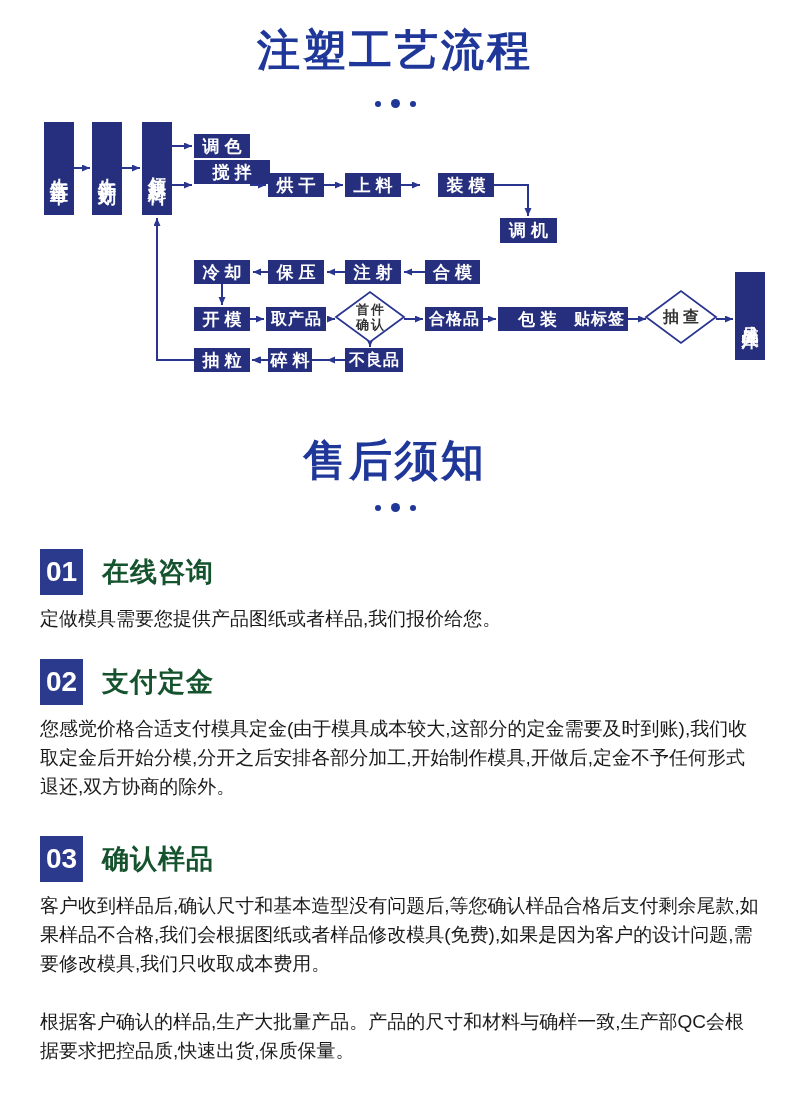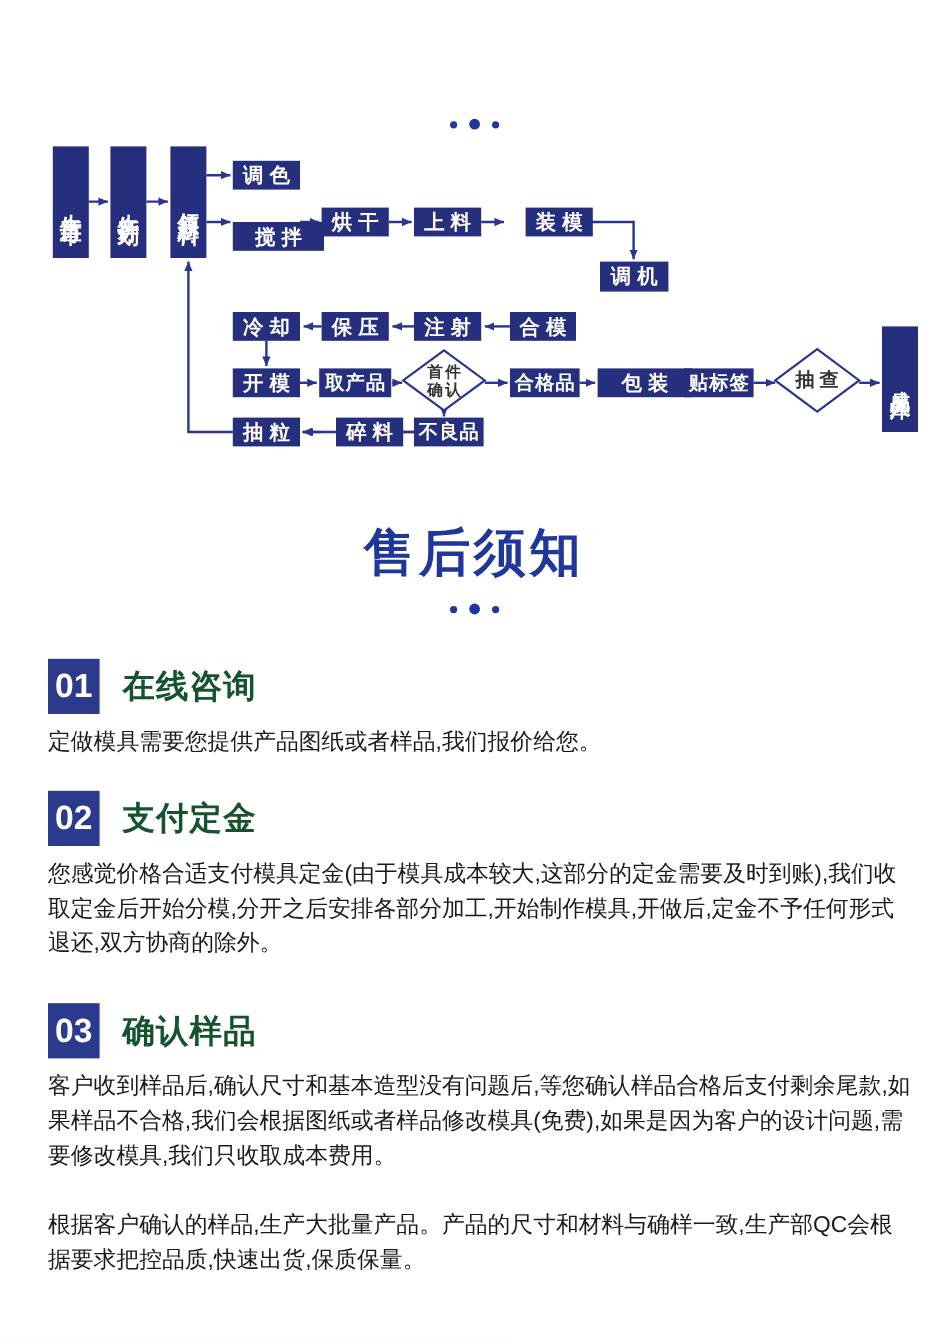--- a/index.html
+++ b/index.html
@@ -48,36 +48,36 @@
   }
   #lbl-first{left:337px;top:175px;width:66px;height:48px;font-size:13px;line-height:15px;}
   #lbl-first span{letter-spacing:2px;margin-right:-2px;}
   #lbl-spot{left:648px;top:176px;width:66px;height:46px;font-size:16px;}
   #lbl-spot span{letter-spacing:4px;margin-right:-4px;}
   
   #n-order   {left:44px; top:4px;  width:30px;height:93px;}
   #n-plan    {left:92px; top:4px;  width:30px;height:93px;}
   #n-material{left:142px;top:4px;  width:30px;height:93px;}
   #n-tint    {left:194px;top:16px; width:56px;}
-  #n-mix     {left:194px;top:67px; width:76px;}
+  #n-mix     {left:194px;top:42px; width:76px;}
   #n-dry     {left:268px;top:55px; width:56px;}
   #n-load    {left:345px;top:55px; width:56px;}
   #n-fitmold {left:438px;top:55px; width:56px;}
   #n-adjust  {left:500px;top:100px;width:57px;height:25px;}
   #n-cool    {left:194px;top:142px;width:56px;}
   #n-hold    {left:268px;top:142px;width:56px;}
   #n-inject  {left:345px;top:142px;width:56px;}
   #n-clamp   {left:425px;top:142px;width:55px;}
   #n-open    {left:194px;top:189px;width:56px;}
   #n-take    {left:266px;top:189px;width:60px;}
   #n-qualified{left:425px;top:189px;width:58px;}
   #n-pack    {left:498px;top:189px;width:79px;}
   #n-tag     {left:570px;top:189px;width:58px;}
   #n-granulate{left:194px;top:230px;width:56px;}
-  #n-crush   {left:280px;top:230px;width:56px;}
+  #n-crush   {left:268px;top:230px;width:44px;}
   #n-defect  {left:345px;top:230px;width:58px;}
   #n-store   {left:735px;top:154px;width:30px;height:88px;font-size:17px;letter-spacing:2px;}
   
   .section{position:absolute;left:40px;width:722px;}
   #sec1{top:549px;} #sec2{top:659px;} #sec3{top:836px;} #sec4{top:998px;}
   .sec-head{display:flex;align-items:center;gap:19px;}
   .badge{
     width:43px;height:46px;background:var(--badge);color:#fff;
     font-size:28px;font-weight:bold;display:flex;align-items:center;justify-content:center;
     flex:0 0 auto;
@@ -86,20 +86,21 @@
   .sec-body{
     margin-top:9px;font-size:19px;line-height:29px;color:var(--body);
     word-break:break-all;
   }
 </style>
 </head>
 <body>
 
 <div class="page">
 
+  <div class="big-title" id="title1">注塑工艺流程</div>
   <div class="dots" id="dots1">
     <span class="dot"></span>
     <span class="dot mid"></span>
     <span class="dot"></span>
   </div>
 
   <div class="flow">
 
     <svg width="790" height="262" viewBox="0 0 790 262">
       <defs>

